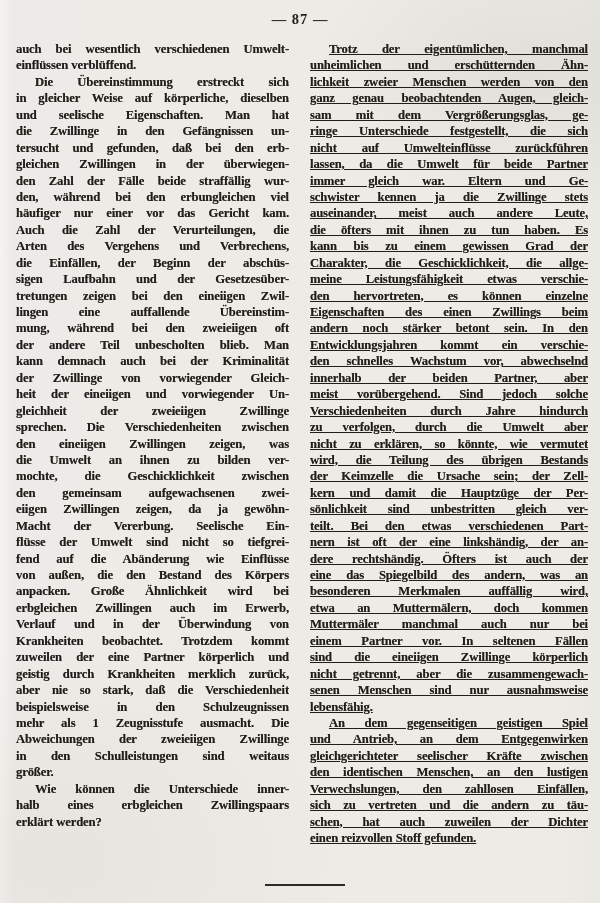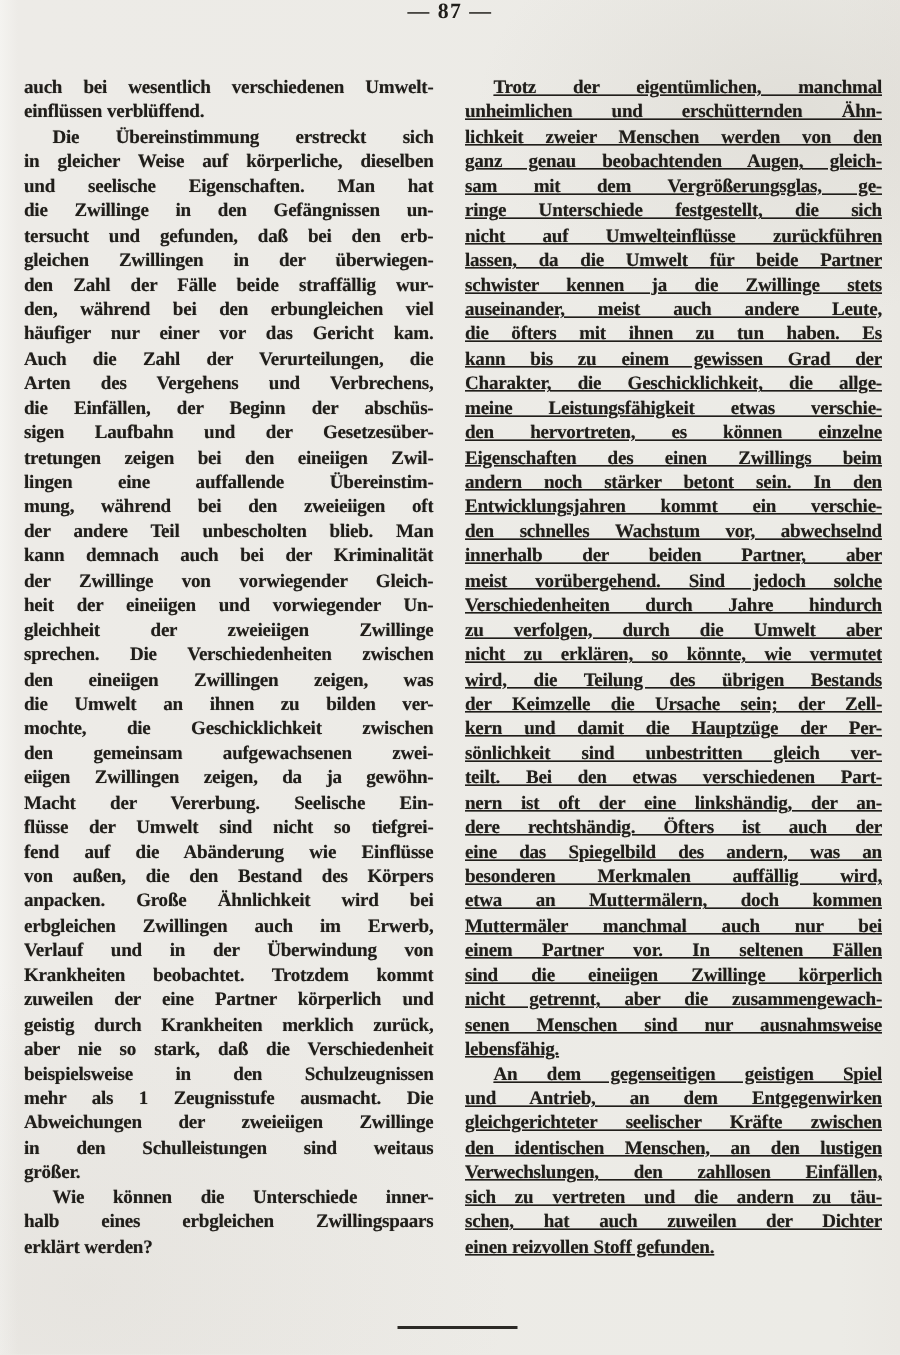--- a/index.html
+++ b/index.html
@@ -10,30 +10,31 @@
       radial-gradient(ellipse 300px 200px at 88% 8%, rgba(190,185,175,0.25), rgba(0,0,0,0) 70%),
       radial-gradient(ellipse 400px 300px at 10% 95%, rgba(200,196,188,0.18), rgba(0,0,0,0) 70%),
       linear-gradient(90deg, #f4f3f0 0px, #edebe7 12px, #ecebe6 560px, #eae8e3 600px);
     background-color: #ecebe6;
     font-family: "Liberation Serif", "DejaVu Serif", serif;
     color: #201e1a;
     position: relative;
   }
   .page-number {
     text-align: center;
+    padding-top: 11px;
     font-weight: bold;
     font-size: 14.5px;
     letter-spacing: 1px;
   }
   .cols {
     display: flex;
     padding: 13px 10px 0 16px;
     gap: 21px;
   }
-  .col { flex: none; margin-top: 20px; }
+  .col { flex: none; }
   .col-left  { width: 273px; }
   .col-right { width: 278px; text-decoration: underline; }
   .ln {
     font-size: 12.7px;
     font-weight: bold;
     line-height: 16.45px;
     height: 16.45px;
     overflow: hidden;
     letter-spacing: -0.15px;
     word-spacing: 0.2px;
@@ -111,20 +112,21 @@
       </div>
     <div class="col col-right">
         <div class="ln indent">Trotz der eigentümlichen, manchmal</div>
         <div class="ln">unheimlichen und erschütternden Ähn-</div>
         <div class="ln">lichkeit zweier Menschen werden von den</div>
         <div class="ln">ganz genau beobachtenden Augen, gleich-</div>
         <div class="ln">sam mit dem Vergrößerungsglas, ge-</div>
         <div class="ln">ringe Unterschiede festgestellt, die sich</div>
         <div class="ln">nicht auf Umwelteinflüsse zurückführen</div>
         <div class="ln">lassen, da die Umwelt für beide Partner</div>
+        <div class="ln">immer gleich war. Eltern und Ge-</div>
         <div class="ln">schwister kennen ja die Zwillinge stets</div>
         <div class="ln">auseinander, meist auch andere Leute,</div>
         <div class="ln">die öfters mit ihnen zu tun haben. Es</div>
         <div class="ln">kann bis zu einem gewissen Grad der</div>
         <div class="ln">Charakter, die Geschicklichkeit, die allge-</div>
         <div class="ln">meine Leistungsfähigkeit etwas verschie-</div>
         <div class="ln">den hervortreten, es können einzelne</div>
         <div class="ln">Eigenschaften des einen Zwillings beim</div>
         <div class="ln">andern noch stärker betont sein. In den</div>
         <div class="ln">Entwicklungsjahren kommt ein verschie-</div>

